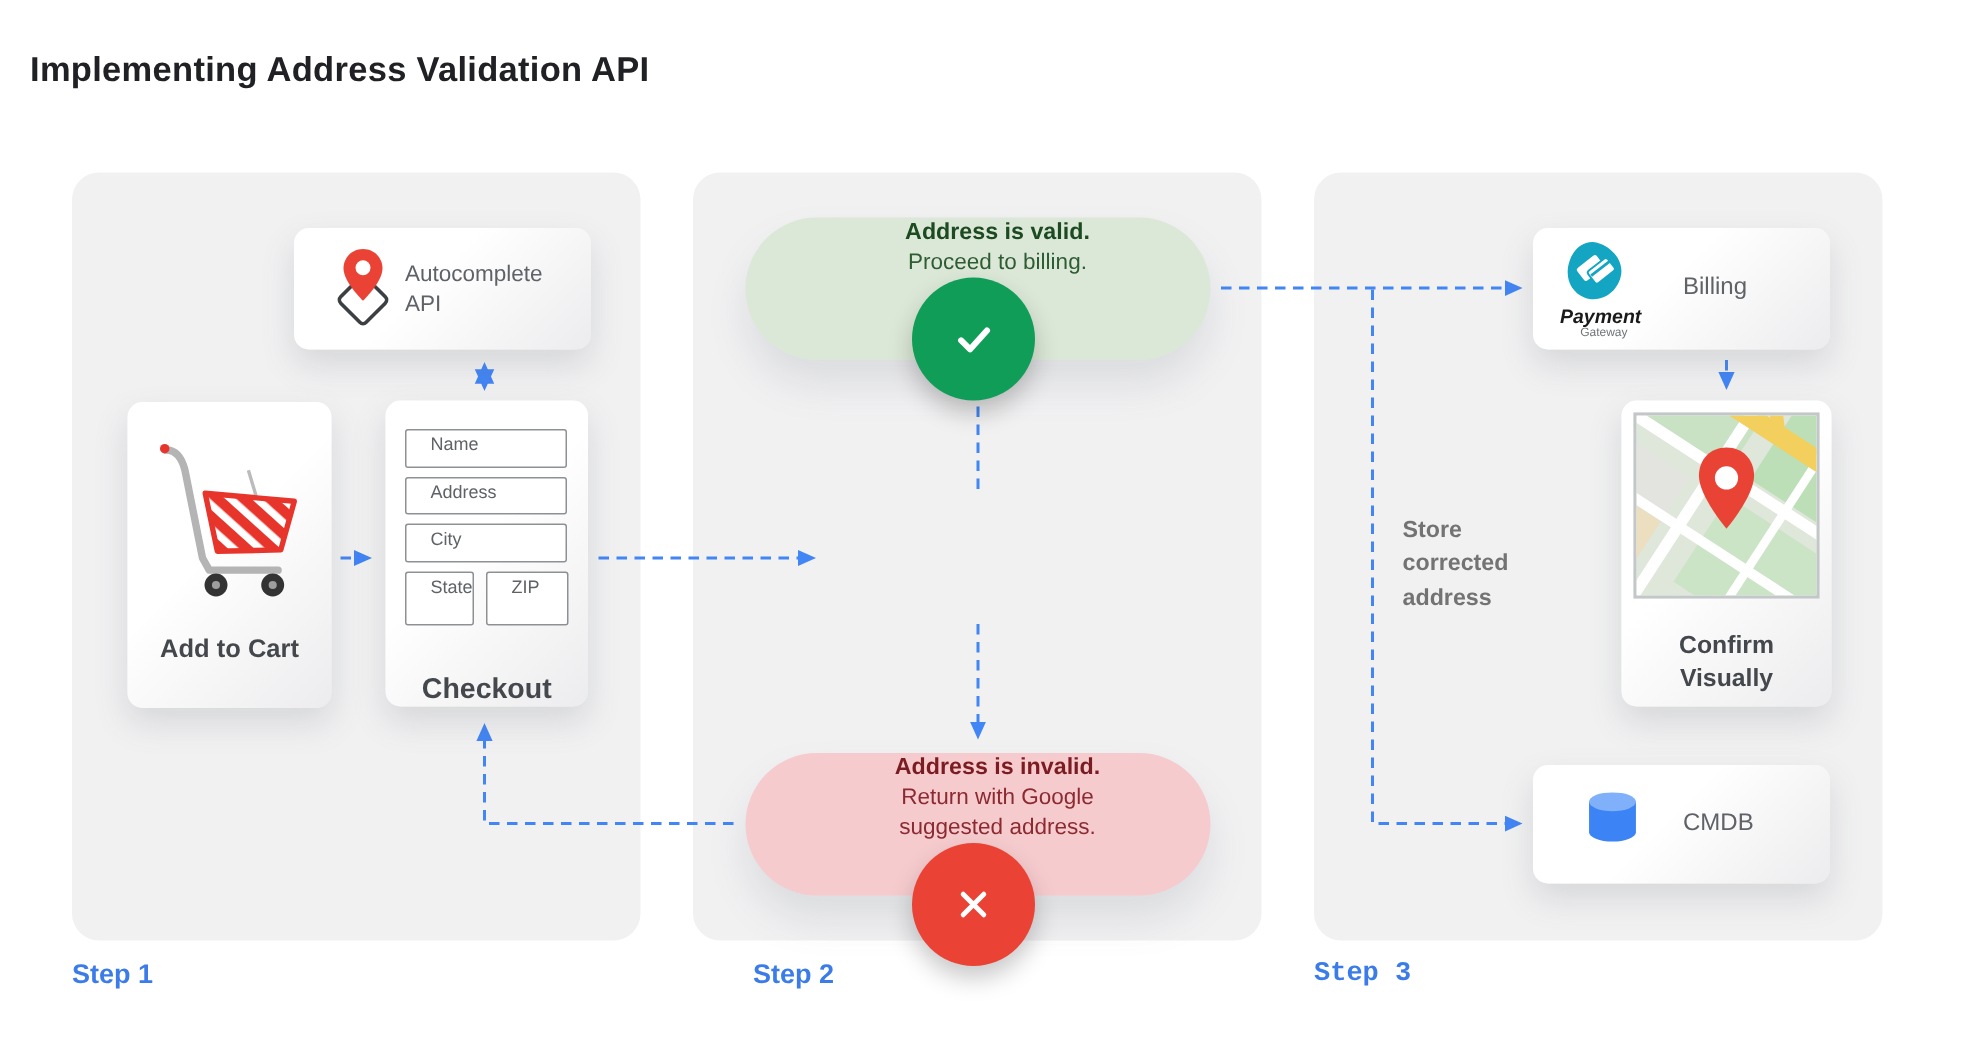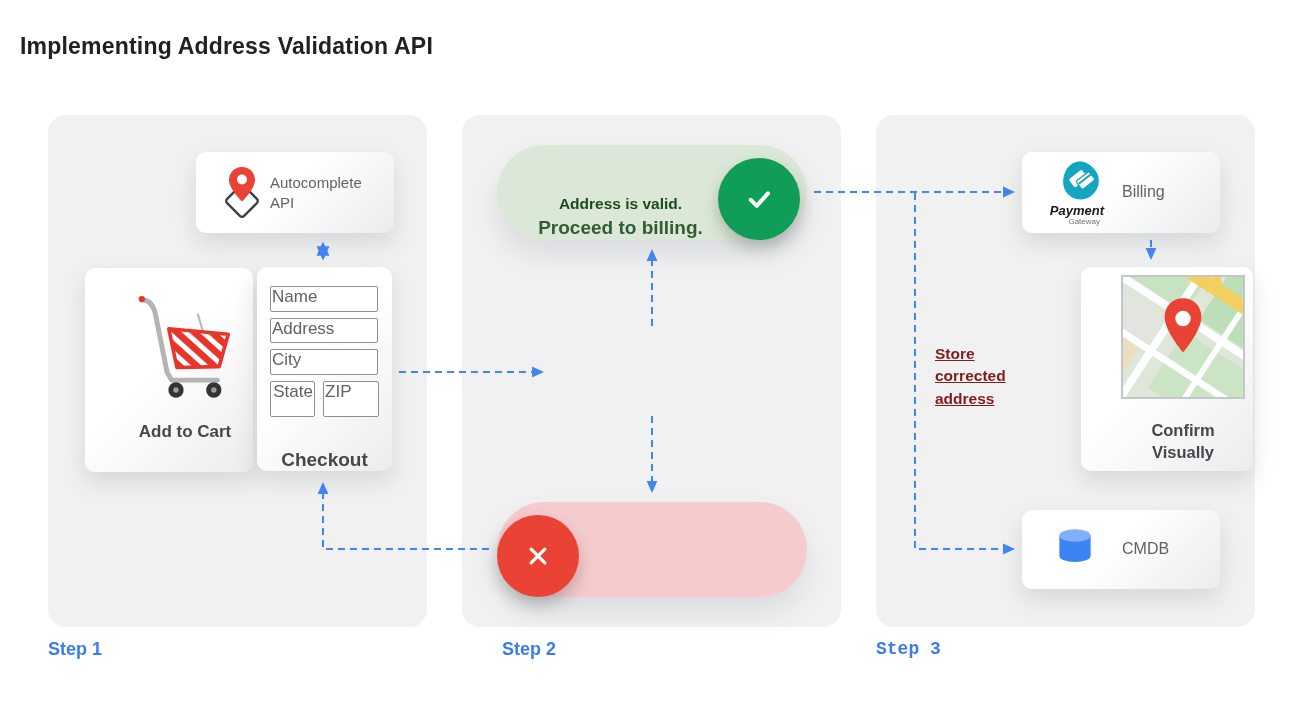--- a/index.html
+++ b/index.html
@@ -11,61 +11,61 @@
 
   .panel{position:absolute;top:115px;width:379px;height:512px;background:#f1f1f2;border-radius:18px;}
   .panel1{left:48px;} .panel2{left:462px;} .panel3{left:876px;}
 
   .step-label{position:absolute;top:639px;font-size:18px;font-weight:bold;color:#3b7ce8;}
   .step-label.s1{left:48px;} .step-label.s2{left:462px;margin-left:40px;} .step-label.s3{left:876px;font-family:Liberation Mono, monospace;}
 
   .arrows{position:absolute;left:0;top:0;z-index:1;pointer-events:none;}
 
   .card{position:absolute;z-index:2;background:linear-gradient(135deg,#ffffff 45%,#ececee 100%);
-    border-radius:10px;box-shadow:0 10px 22px rgba(95,99,104,.18);padding-left:32px;}
+    border-radius:10px;box-shadow:0 10px 22px rgba(95,99,104,.18);}
 
   
   .row-card{display:flex;align-items:center;gap:0;padding-left:18px;box-sizing:border-box;}
   .row-card .label{font-size:15px;color:#5f6368;line-height:1.3;}
 
   
   .autocomplete-card{left:148px;top:37px;width:198px;height:81px;}
   .addtocart-card{left:37px;top:153px;width:136px;height:204px;display:flex;flex-direction:column;align-items:center;}
   .addtocart-card .big-label{font-size:17px;font-weight:bold;color:#44484c;margin-top:14px;}
   .checkout-card{left:209px;top:152px;width:135px;height:204px;box-sizing:border-box;padding:19px 13px 0 13px;display:flex;flex-direction:column;}
   .field{box-sizing:border-box;height:36px;border:1.3px solid #8d9196;background:#fff;border-radius:2px;
-    font-size:17px;color:#5f6368;line-height:19px;padding-left:1px;margin-bottom:6px;}
+    font-size:12px;color:#5f6368;line-height:19px;padding-left:16px;margin-bottom:6px;}
   .field.full{width:108px;}
   .field-row{display:flex;gap:8px;}
   .field.state{width:46px;text-align:center;} .field.zip{width:57px;}
   .checkout-label{font-size:19px;font-weight:bold;color:#44484c;text-align:center;margin-top:26px;}
 
   
-  .pill{position:absolute;z-index:2;width:310px;height:95px;border-radius:48px;display:flex;align-items:flex-end;
-    box-shadow:0 16px 26px rgba(110,120,130,.16);}
+  .pill{position:absolute;z-index:2;width:310px;height:95px;border-radius:48px;display:flex;align-items:center;
+    box-shadow:0 16px 26px rgba(110,120,130,.16);flex-direction:column;}
   .pill.green{left:35px;top:30px;background:#dce8d7;}
   .pill.red{left:35px;top:387px;background:#f6cbce;}
   .pill .pill-text{flex:1;text-align:center;padding-left:26px;line-height:1.32;}
   .pill.green .t1{font-size:15.5px;font-weight:bold;color:#1d4b21;}
-  .pill.green .t2{font-size:19px;color:#2e5c33;font-weight:bold;}
+  .pill.green .t2{font-size:15px;color:#2e5c33;}
   .pill.red .t1{font-size:15.5px;font-weight:bold;color:#7a1c22;}
   .pill.red .t2{font-size:15px;color:#8c2a31;}
   .pill-circle{width:82px;height:82px;border-radius:50%;margin-right:7px;flex:0 0 auto;
     display:flex;align-items:center;justify-content:center;box-shadow:0 8px 16px rgba(0,0,0,.22);}
   .pill-circle.ok{background:#0f9d58;}
   .pill-circle.bad{background:#ea4335;}
   .validation-card{left:91px;top:218px;width:197px;height:76px;}
 
   
   .billing-card{left:146px;top:37px;width:198px;height:81px;gap:18px;}
-  .logo-block{display:flex;flex-direction:column;align-items:flex-end;width:64px;}
+  .logo-block{display:flex;flex-direction:column;align-items:flex-start;width:64px;}
   .logo-block .brand{font-size:13px;font-weight:bold;font-style:italic;color:#1a1a1a;line-height:1;margin-top:1px;}
-  .logo-block .brand-sub{font-size:8px;color:#6f7478;line-height:1.2;align-self:flex-end;margin-right:4px;}
+  .logo-block .brand-sub{font-size:8px;color:#6f7478;line-height:1.2;align-self:flex-end;margin-right:19px;}
   .store-note{position:absolute;z-index:2;left:59px;top:228px;width:100px;
-    font-size:15.5px;font-weight:bold;color:#7f1d1d;line-height:1.45;text-decoration:underline;}
+    font-size:15.5px;font-weight:bold;color:#737373;line-height:1.45;}
   .confirm-card{left:205px;top:152px;width:140px;height:204px;display:flex;flex-direction:column;align-items:center;}
   .map-frame{margin-top:8px;width:124px;height:124px;border:2px solid #c3c7ca;box-sizing:border-box;overflow:hidden;background:#e9ebe6;}
   .confirm-label{font-size:16.5px;font-weight:bold;color:#44484c;text-align:center;line-height:1.35;margin-top:20px;}
   .cmdb-card{left:146px;top:395px;width:198px;height:79px;gap:22px;padding-left:28px;}
   .cmdb-card .label{font-size:16px;}
   .billing-card .label{font-size:16px;}
 </style>
 </head>
 <body>
 
@@ -155,20 +155,24 @@
       </div>
       <div class="pill-circle ok">
         <svg width="36" height="36" viewBox="0 0 24 24">
             <path d="M6.5 12.6 L10.5 16.6 L18 8.2" fill="none" stroke="#ffffff" stroke-width="2.7" stroke-linecap="round" stroke-linejoin="round"></path>
           </svg>
       </div>
     </div>
 
 
     <div class="pill red">
+      <div class="pill-text">
+        <div class="t1">Address is invalid.</div>
+        <div class="t2" style="width:172px;margin:0 auto;">Return with Google suggested address.</div>
+      </div>
       <div class="pill-circle bad">
         <svg width="30" height="30" viewBox="0 0 24 24">
             <path d="M6.5 6.5 L17.5 17.5 M17.5 6.5 L6.5 17.5" stroke="#ffffff" stroke-width="2.6" stroke-linecap="round"></path>
           </svg>
       </div>
     </div>
   </section>
 
   <section class="panel panel3">
 

